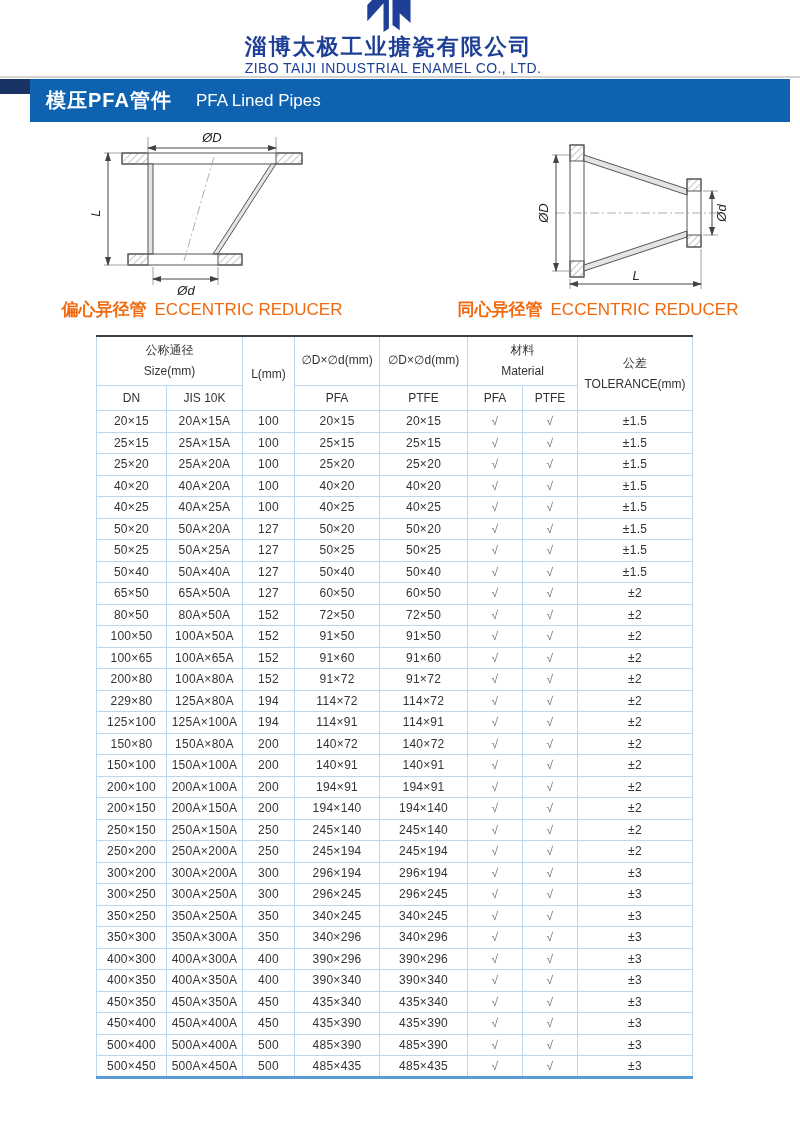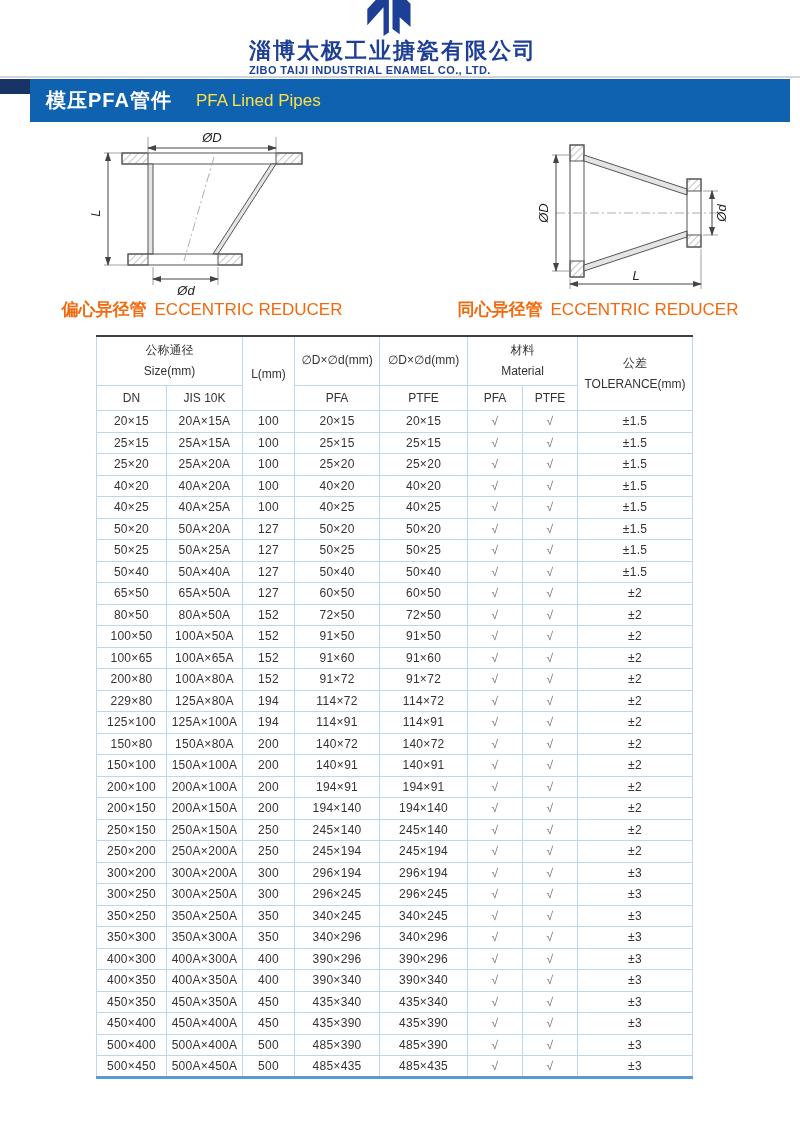--- a/index.html
+++ b/index.html
@@ -9,30 +9,30 @@
     font-family:"Liberation Sans", sans-serif; color:#333; overflow:hidden; position:relative;
   }
   
   .hdr {
     height:78px; display:flex; align-items:center; justify-content:flex-end;
     padding-right:14px; border-bottom:2px solid #d4d4d4;flex-direction:column;
   }
   .hdr-logo { width:54px; height:54px; margin-right:10px; flex:none; }
   .hdr-names { display:flex; flex-direction:column; }
   .hdr-cn { font-size:22px; font-weight:bold; color:#1d3f96; letter-spacing:2px; line-height:1.25; }
-  .hdr-en { font-size:11px; font-weight:bold; color:#1d3f96; letter-spacing:0.4px; }
+  .hdr-en { font-size:14px; font-weight:normal; color:#1d3f96; letter-spacing:0.4px; }
   
   .title-row { position:relative; height:43px; margin-top:1px; }
   .title-tab { position:absolute; left:0; top:0; width:30px; height:15px; background:#173465; }
   .title-bar {
     margin-left:30px; margin-right:10px; height:43px; background:#0f62b0;
     display:flex; align-items:center; padding-left:16px; gap:24px;
   }
   .title-cn { color:#fff; font-size:20px; font-weight:bold; letter-spacing:1px; }
-  .title-en { color:#fde047; font-size:17px; }
+  .title-en { color:#ffffff; font-size:17px; }
   
   .figs { display:flex; justify-content:space-between; padding:6px 40px 0 70px; height:176px;font-style:italic; }
   .fig { display:flex; align-items:center; justify-content:center; }
   .captions { display:flex; padding:0 4px; }
   .cap { flex:1; text-align:center; font-size:17px; color:#f2690d; white-space:nowrap; }
   .cap-cn { font-weight:bold; margin-right:8px; }
   svg text { font-family:"Liberation Sans", sans-serif; }
   .dwg-line { stroke:#555; fill:none; stroke-width:1; }
   .dwg-fillwall { fill:#e4e4e4; stroke:#555; stroke-width:1; }
   .dim { stroke:#444; stroke-width:1; fill:none; }

